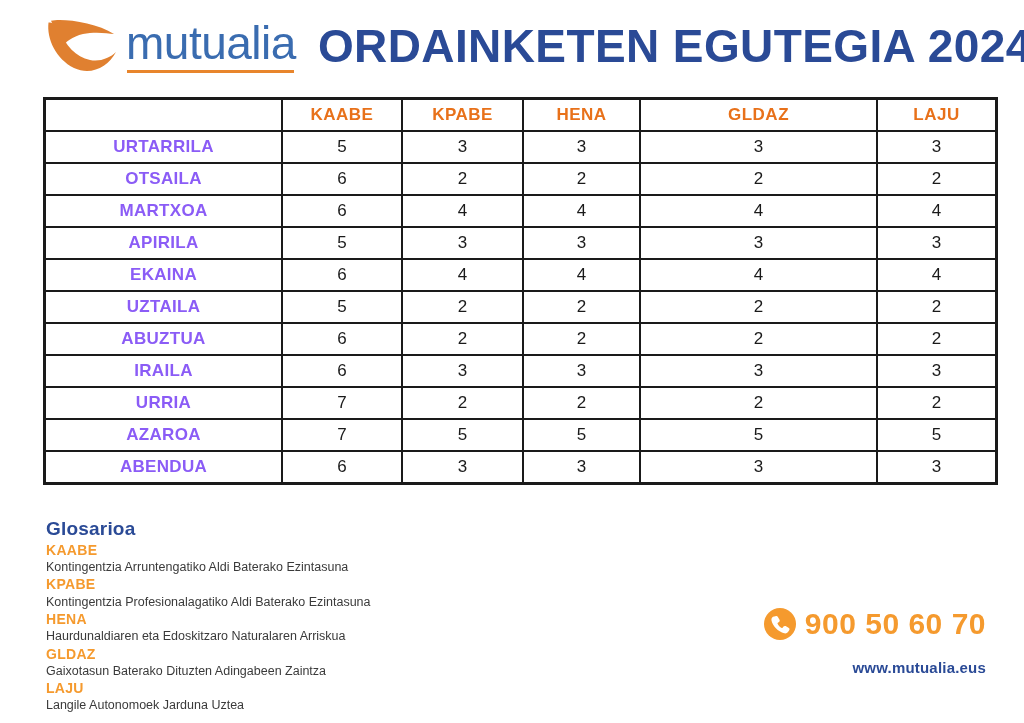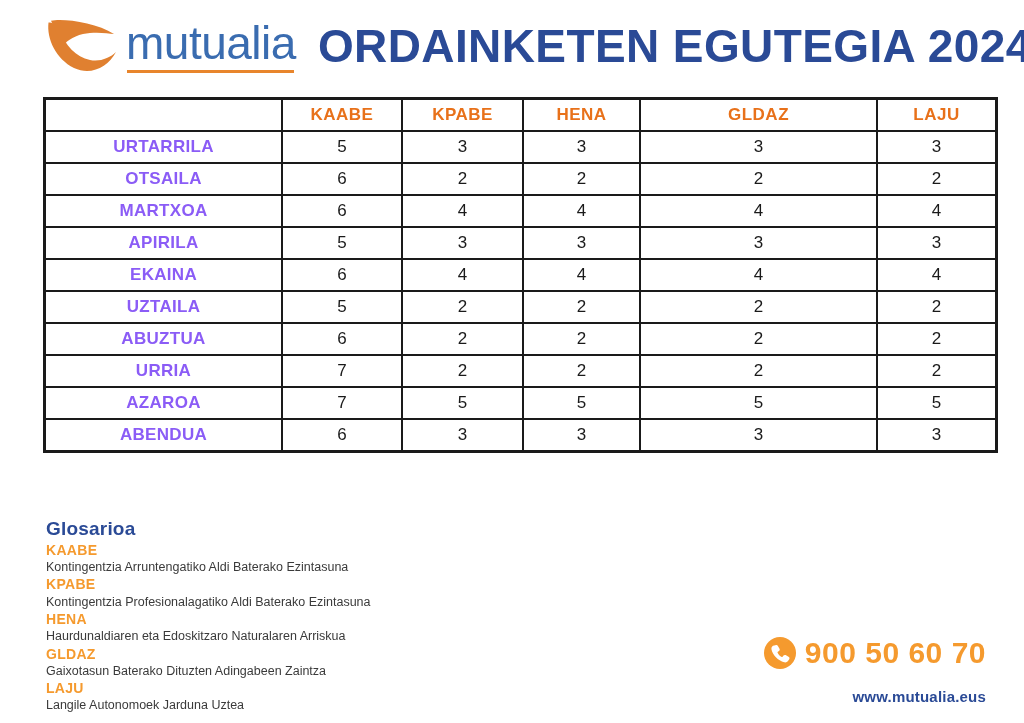--- a/index.html
+++ b/index.html
@@ -160,21 +160,20 @@
     right: 38px;
     top: 608px;
     width: 280px;
     text-align: right;
   }
   #phone-row {
     display: flex;
     align-items: center;
     justify-content: flex-end;
     gap: 9px;
-    margin-top: 29px;
   }
   #phone-icon {
     width: 32px;
     height: 32px;
     flex: 0 0 auto;
     display: block;
   }
   #phone-number {
     color: #f59a2e;
     font-size: 30px;
@@ -275,20 +274,28 @@
         </tr>
         <tr>
           <td class="month-cell">ABUZTUA</td>
           <td class="value-cell">6</td>
           <td class="value-cell">2</td>
           <td class="value-cell">2</td>
           <td class="value-cell">2</td>
           <td class="value-cell">2</td>
         </tr>
         <tr>
+          <td class="month-cell">IRAILA</td>
+          <td class="value-cell">6</td>
+          <td class="value-cell">3</td>
+          <td class="value-cell">3</td>
+          <td class="value-cell">3</td>
+          <td class="value-cell">3</td>
+        </tr>
+        <tr>
           <td class="month-cell">URRIA</td>
           <td class="value-cell">7</td>
           <td class="value-cell">2</td>
           <td class="value-cell">2</td>
           <td class="value-cell">2</td>
           <td class="value-cell">2</td>
         </tr>
         <tr>
           <td class="month-cell">AZAROA</td>
           <td class="value-cell">7</td>

